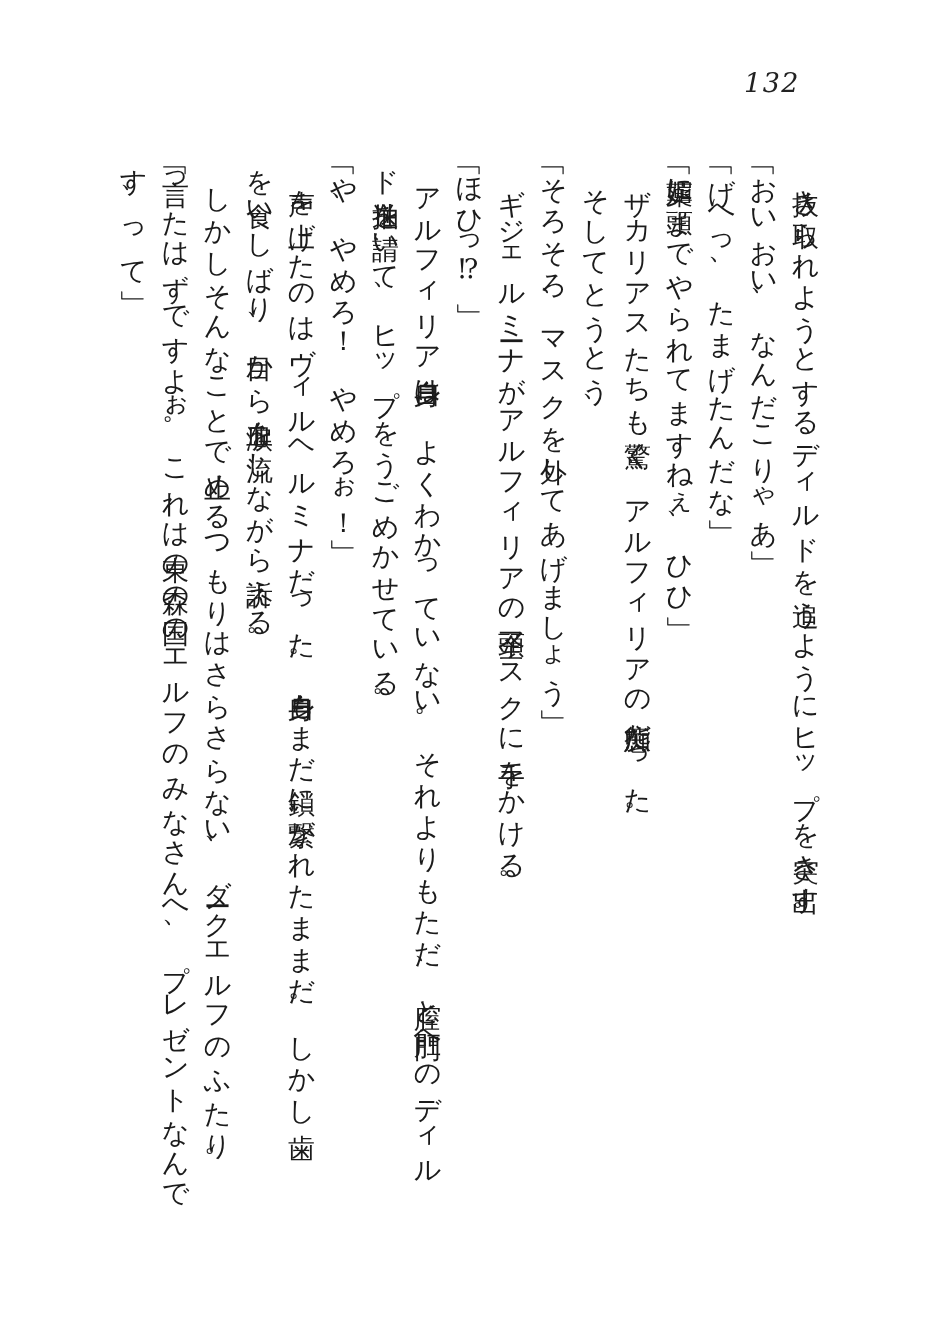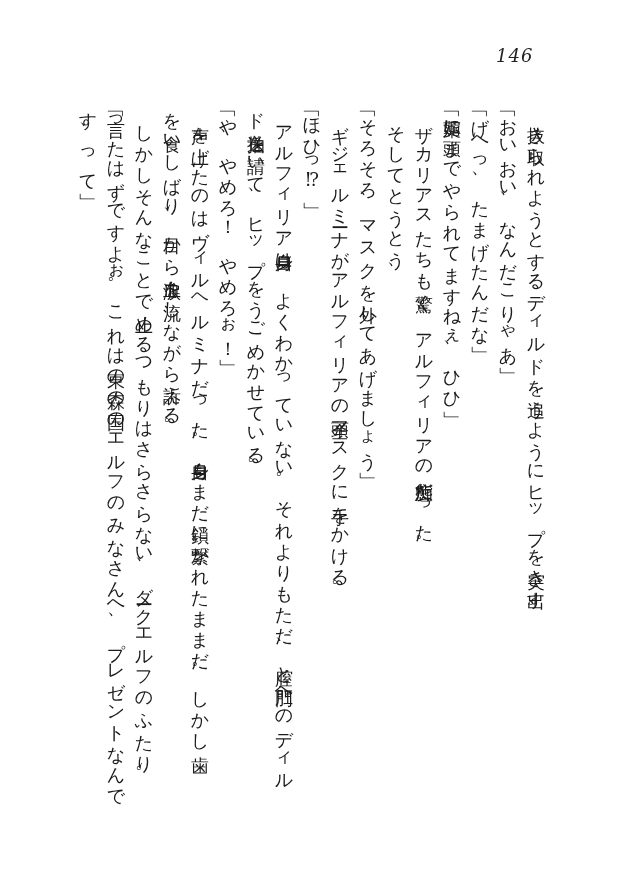--- a/index.html
+++ b/index.html
@@ -45,21 +45,21 @@
   }
   .indent-narrative   { padding-top: 13px; }
   .indent-dialogue    { padding-top: 5px;  }
   .indent-continuation{ padding-top: 0;    }
 </style>
 </head>
 <body>
 
 <div class="page">
 
-  <div class="page-number">146</div>
+  <div class="page-number">132</div>
 
   <div class="text-block">
     <div class="tline indent-narrative">抜き取られようとするディルドを追うようにヒップを突き出す。</div>
     <div class="tline indent-dialogue">「おいおい、なんだこりゃあ」</div>
     <div class="tline indent-dialogue">「げへっ、たまげたんだな」</div>
     <div class="tline indent-dialogue">「媚薬に頭までやられてますねぇ、ひひ」</div>
     <div class="tline indent-narrative">ザカリアスたちも驚く、アルフィリアの痴態だった。</div>
     <div class="tline indent-narrative">そしてとうとう、</div>
     <div class="tline indent-dialogue">「そろそろ、マスクを外してあげましょう」</div>
     <div class="tline indent-narrative">ギジェルミーナがアルフィリアの全頭マスクに手をかける。</div>

